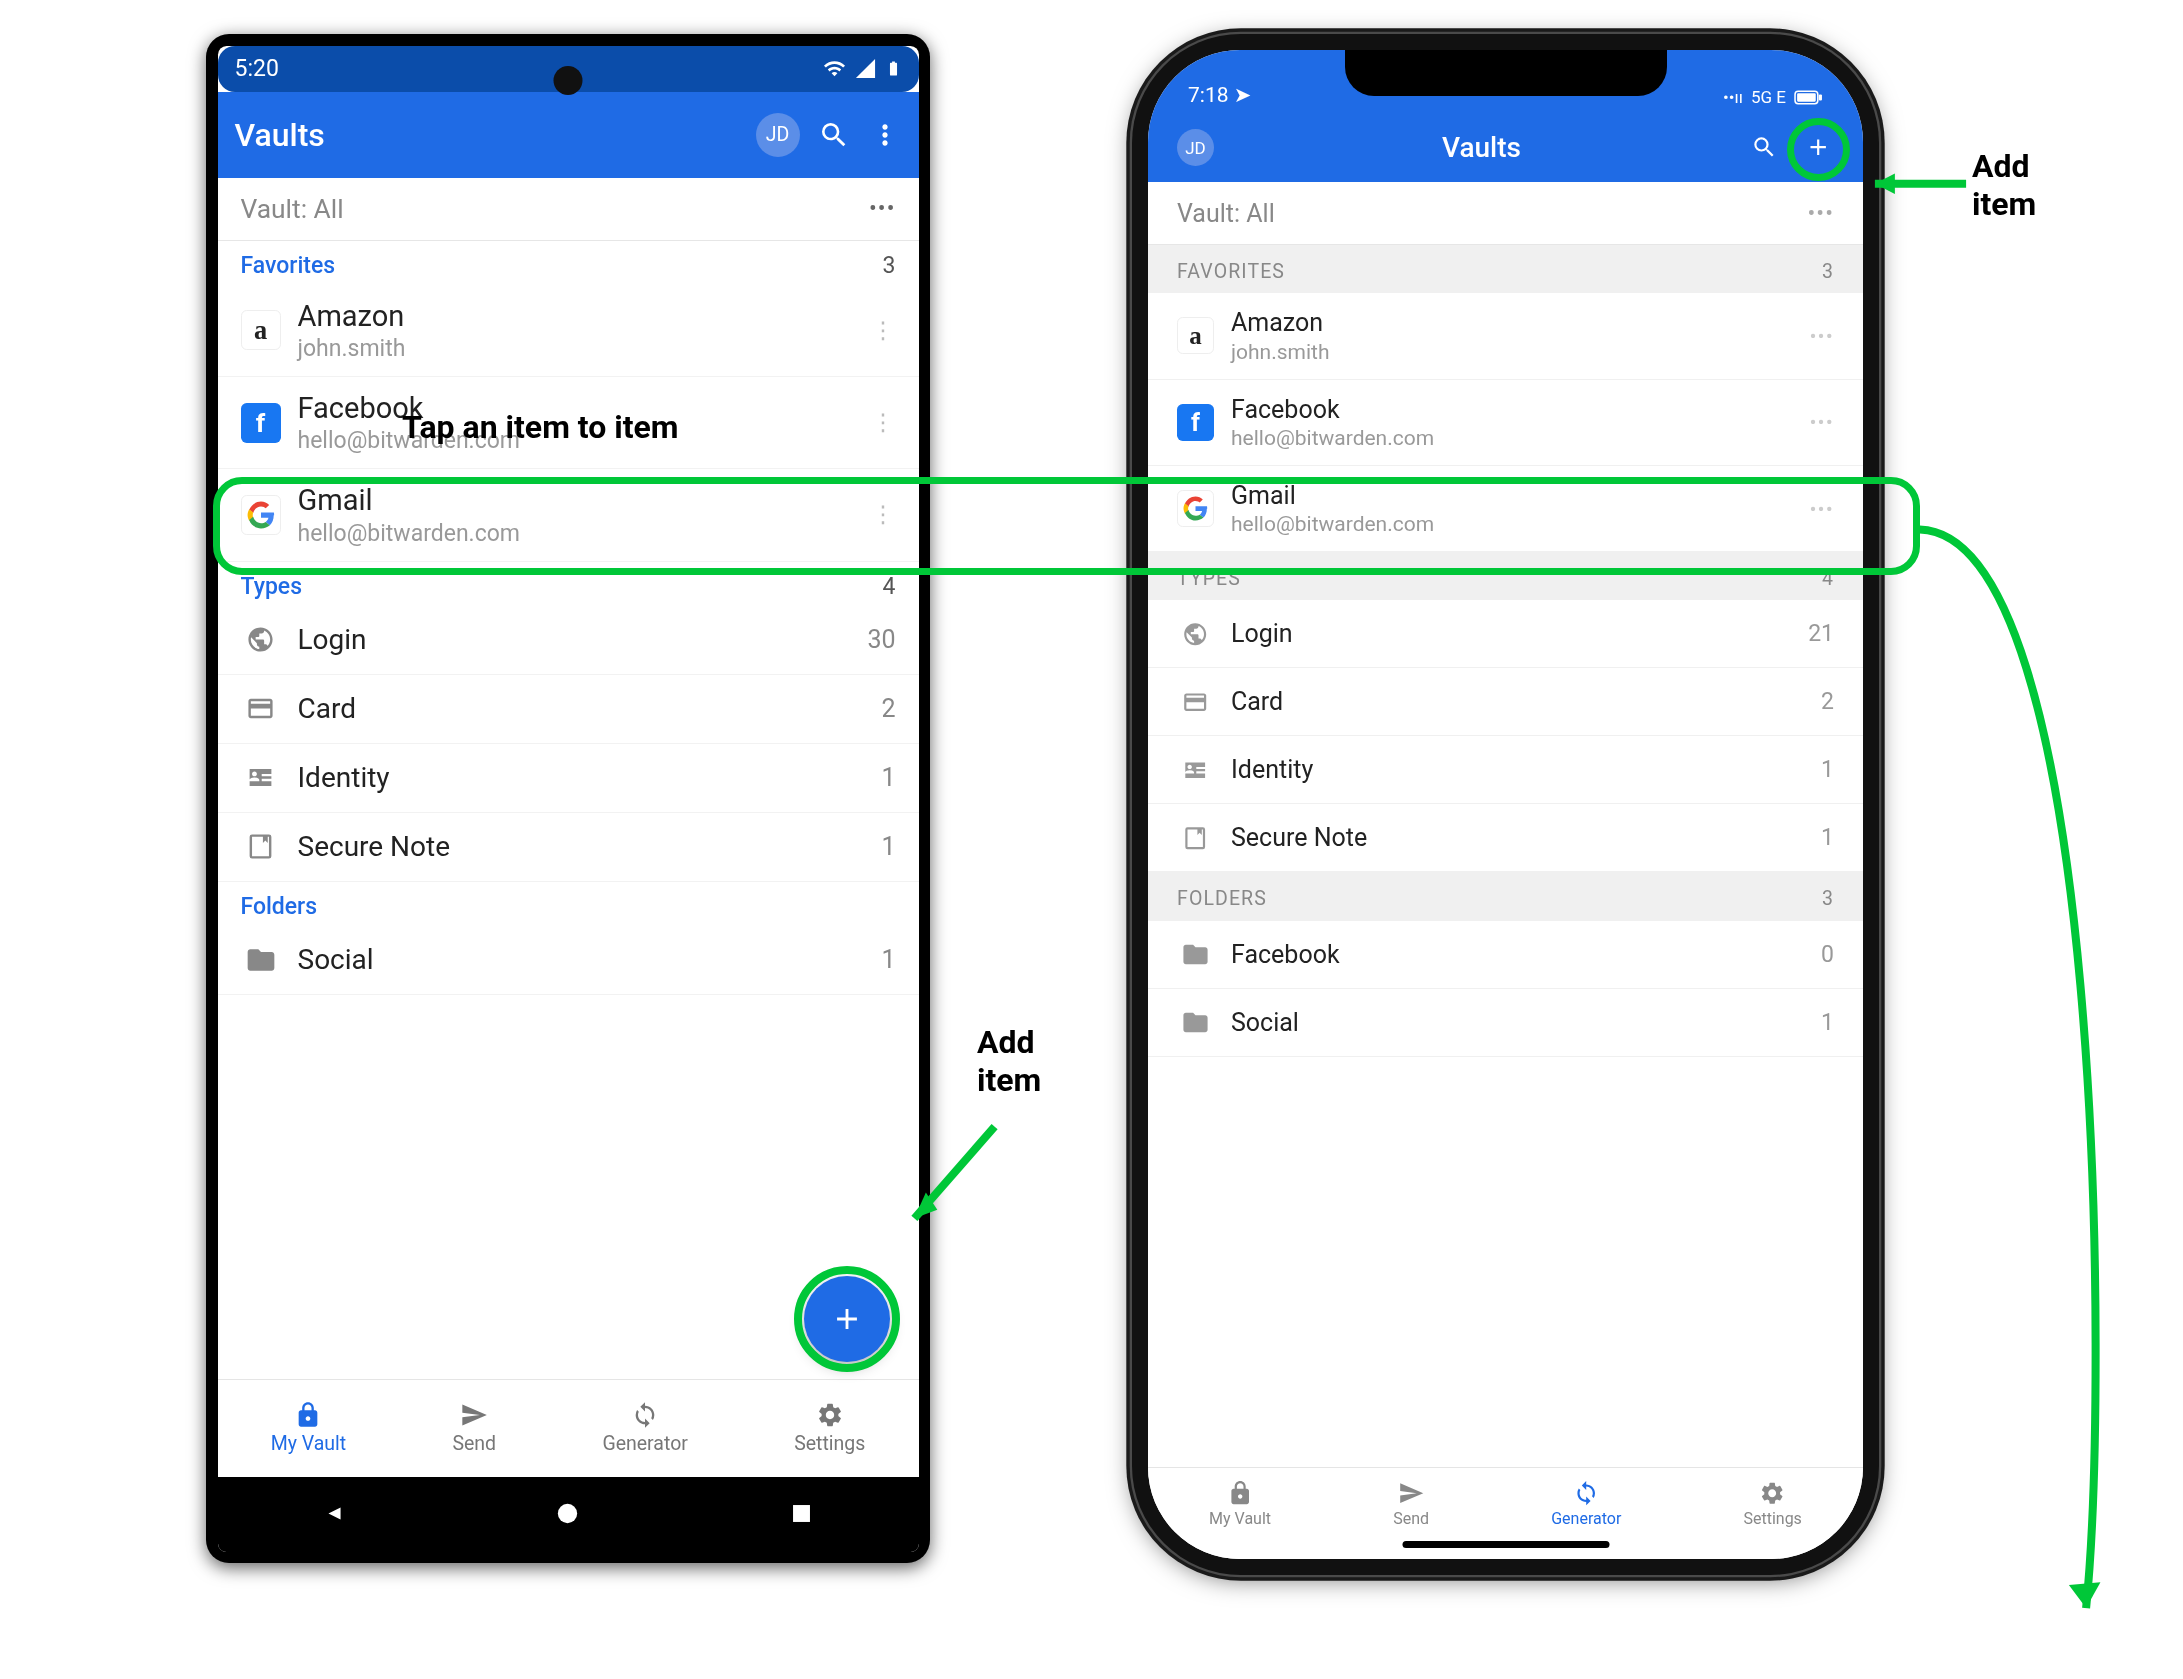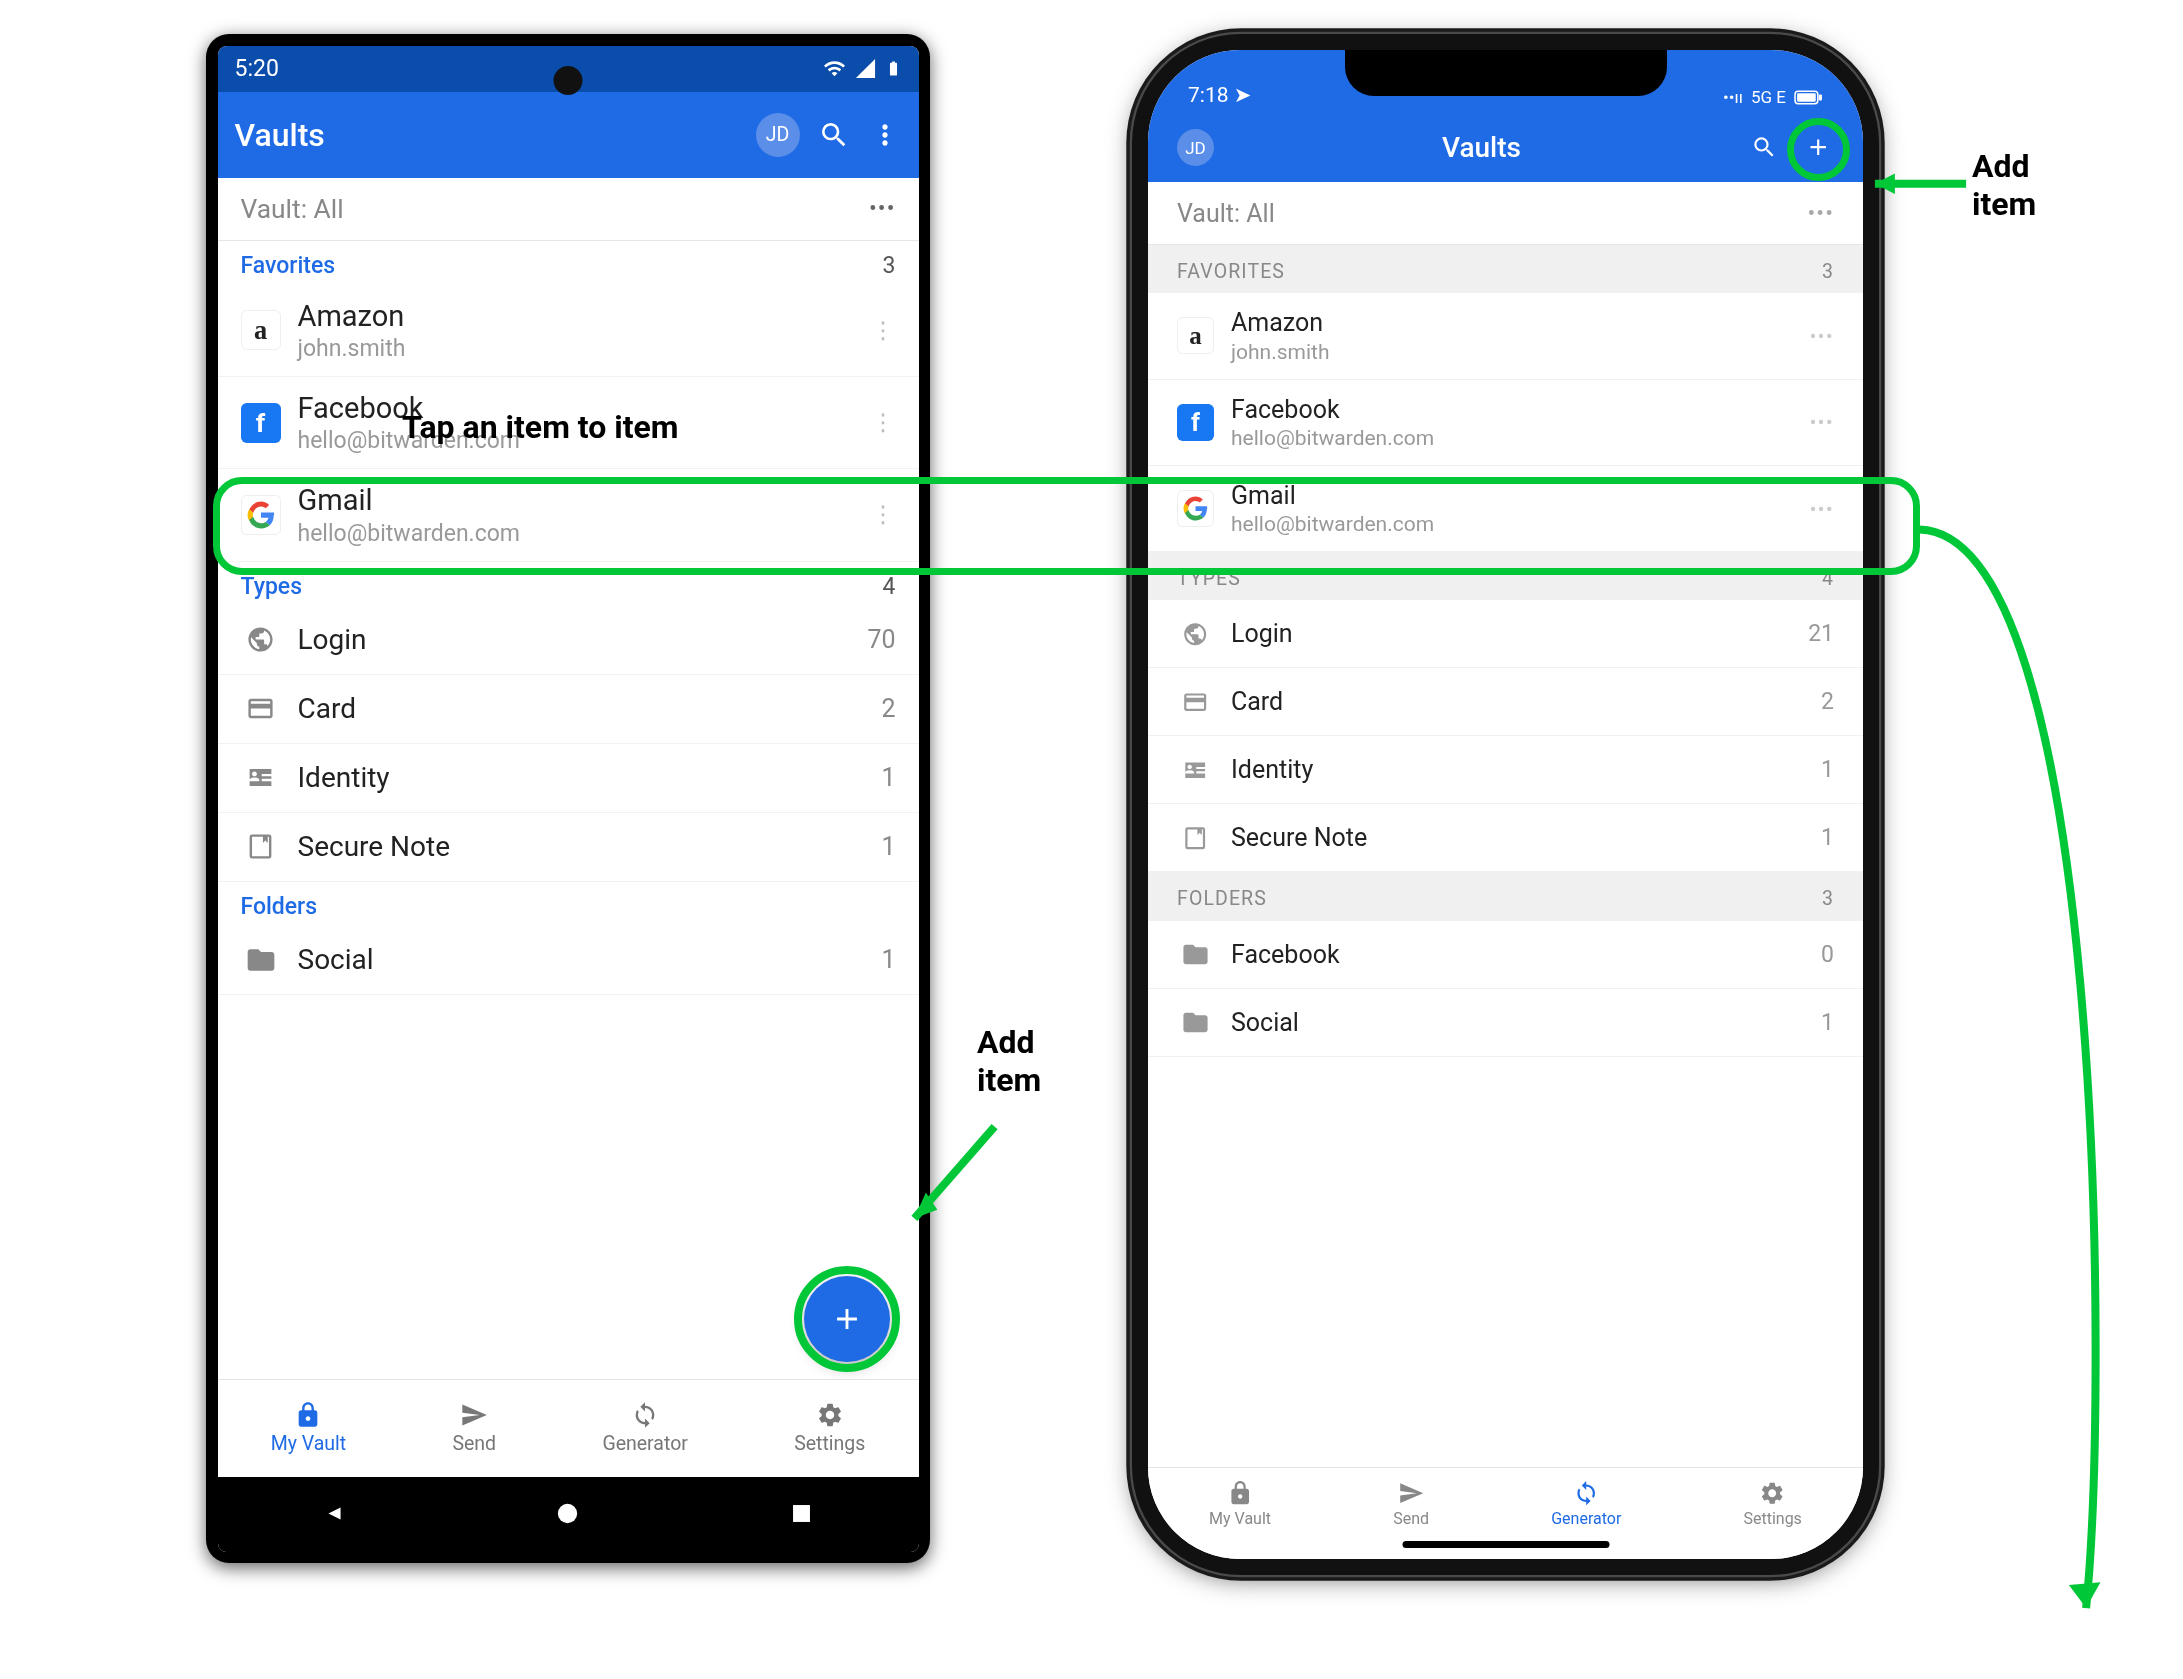--- a/index.html
+++ b/index.html
@@ -44,20 +44,21 @@
   }
   .android-status {
     height: 46px;
     background: #0b4daa;
     color: #fff;
     display:flex;
     align-items:center;
     justify-content:space-between;
     padding:0 17px;
     font-size:23px;
+    border-radius:17px;
   }
   .android-status .right {display:flex;gap:8px;align-items:center;}
   .android-appbar {
     height: 86px;
     background: #1f6be5;
     color:#fff;
     display:flex;
     align-items:center;
     padding:0 17px;
     gap:17px;
@@ -313,21 +314,21 @@
 
       <div class="list-item type">
         <div class="icon-box">
             <svg viewBox="0 0 24 24" width="29" height="29" fill="#888">
               <path d="M12 2C6.48 2 2 6.48 2 12s4.48 10 10 10 10-4.48 10-10S17.52 2 12 2zm-1 17.93c-3.95-.49-7-3.85-7-7.93 0-.62.08-1.21.21-1.79L9 15v1c0 1.1.9 2 2 2v1.93zm6.9-2.54c-.26-.81-1-1.39-1.9-1.39h-1v-3c0-.55-.45-1-1-1H8v-2h2c.55 0 1-.45 1-1V7h2c1.1 0 2-.9 2-2v-.41c2.93 1.19 5 4.06 5 7.41 0 2.08-.8 3.97-2.1 5.39z"></path>
             </svg>
           </div>
         <div class="txt">
             <div class="ti">Login</div>
           </div>
-        <div class="cnt">70</div>
+        <div class="cnt">30</div>
       </div>
       <div class="list-item type">
         <div class="icon-box">
             <svg viewBox="0 0 24 24" width="29" height="29" fill="#888">
               <path d="M20 4H4c-1.11 0-1.99.89-1.99 2L2 18c0 1.11.89 2 2 2h16c1.11 0 2-.89 2-2V6c0-1.11-.89-2-2-2zm0 14H4v-6h16v6zm0-10H4V6h16v2z"></path>
             </svg>
           </div>
         <div class="txt">
             <div class="ti">Card</div>
           </div>

